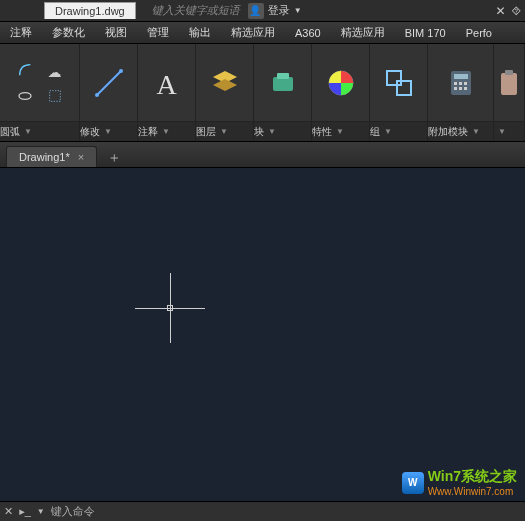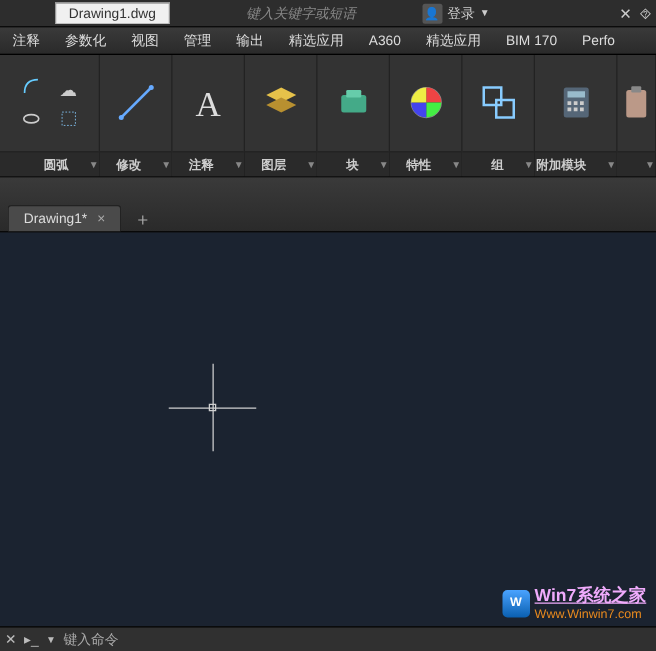--- a/index.html
+++ b/index.html
@@ -1,57 +1,57 @@
 <!DOCTYPE html>
 <html><head>
 <meta charset="utf-8">
 <style>
 * { margin: 0; padding: 0; box-sizing: border-box; font-family: "Microsoft YaHei", Arial, sans-serif; }
 body { width: 525px; height: 521px; background: #1e1e1e; overflow: hidden; position: relative; }
 
-.topbar { height: 22px; background: #2d2d2d; display: flex; align-items: center; padding: 0 4px; border-bottom: 1px solid #000; gap: 45px; }
+.topbar { height: 22px; background: #2d2d2d; display: flex; align-items: center; padding: 0 4px; border-bottom: 1px solid #000; }
 .file-tab-top { background: #f0f0f0; color: #333; font-size: 11px; padding: 2px 10px; border-top: 1px solid #999; border-left: 1px solid #999; border-right: 1px solid #999; margin-left: 40px; }
 .search-hint { color: #888; font-size: 11px; margin-left: 16px; font-style: italic; }
 .topbar-icons { margin-left: auto; display: flex; gap: 6px; align-items: center; }
 .topbar-icons span { color: #ccc; font-size: 12px; }
 .login-block { display: flex; align-items: center; gap: 4px; color: #ccc; font-size: 11px; margin-left: 8px; }
 .avatar { width: 16px; height: 16px; background: #555; border-radius: 2px; display: inline-flex; align-items: center; justify-content: center; font-size: 10px; }
 
 .menubar { height: 22px; background: linear-gradient(#3a3a3a,#2a2a2a); display: flex; align-items: center; border-bottom: 1px solid #000; }
 .menubar-item { color: #ddd; font-size: 11px; padding: 0 10px; cursor: pointer; }
 
 .ribbon { height: 98px; background: #333; display: flex; border-bottom: 1px solid #000; }
 .ribbon-panel { border-right: 1px solid #222; display: flex; flex-direction: column; align-items: center; justify-content: space-between; padding: 4px 0 0 0; min-width: 58px; }
 .ribbon-panel .icon-area { flex: 1; display: flex; align-items: center; justify-content: center; width: 100%; }
-.ribbon-panel .label-row { width: 100%; height: 20px; background: #2a2a2a; border-top: 1px solid #222; display: flex; align-items: center; justify-content: flex-end; color: #ccc; font-size: 10px; gap: 16px; font-weight: bold; }
+.ribbon-panel .label-row { width: 100%; height: 20px; background: #2a2a2a; border-top: 1px solid #222; display: flex; align-items: center; justify-content: flex-start; color: #ccc; font-size: 10px; gap: 4px; }
 .ribbon-panel .label-row .drop { font-size: 8px; color: #888; }
 .multi-icon { display: grid; grid-template-columns: 28px 28px; grid-template-rows: 24px 24px; gap: 2px; align-items: center; justify-items: center; }
 .big-icon { font-size: 28px; color: #ccc; }
 .small-icon { font-size: 14px; color: #ccc; }
 svg.icon32 { width: 32px; height: 32px; }
 svg.icon16 { width: 16px; height: 16px; }
 
-.doc-tabs { height: 44px; background: linear-gradient(#3a3a3a,#2a2a2a); display: flex; align-items: flex-end; padding: 0 6px; border-bottom: 1px solid #000; }
+.doc-tabs { height: 26px; background: linear-gradient(#3a3a3a,#2a2a2a); display: flex; align-items: flex-end; padding: 0 6px; border-bottom: 1px solid #000; }
 .doc-tab { background: #4a4a4a; color: #ddd; font-size: 11px; padding: 4px 12px; border: 1px solid #222; border-bottom: none; border-radius: 3px 3px 0 0; display: flex; align-items: center; gap: 8px; }
 .doc-tab .close-x { color: #aaa; font-size: 11px; cursor: pointer; }
 .new-tab { color: #aaa; font-size: 14px; padding: 0 10px; cursor: pointer; }
 
 .canvas { position: relative; background: #1b2330; height: 340px; }
 .crosshair { position: absolute; left: 170px; top: 140px; }
 .crosshair .h { position: absolute; width: 70px; height: 1px; background: #cfcfcf; top: 0; left: -35px; }
 .crosshair .v { position: absolute; height: 70px; width: 1px; background: #cfcfcf; left: 0; top: -35px; }
 .crosshair .box { position: absolute; width: 6px; height: 6px; border: 1px solid #cfcfcf; left: -3px; top: -3px; }
 
 .cmdline { position: absolute; left: 0; bottom: 0; height: 20px; width: 100%; background: #303030; display: flex; align-items: center; gap: 6px; padding: 0 4px; border-top: 1px solid #000; }
 .cmdline .btn { color: #bbb; font-size: 11px; cursor: pointer; }
 .cmdline .prompt { color: #aaa; font-size: 11px; }
 
 .watermark { position: absolute; right: 8px; bottom: 24px; font-size: 14px; color: #333; display: flex; align-items: center; gap: 4px; pointer-events: none; }
 .watermark .logo { width: 22px; height: 22px; border-radius: 4px; background: linear-gradient(#4aa3ff,#0a5fb0); display: flex; align-items: center; justify-content: center; color: #fff; font-size: 10px; font-weight: bold; }
-.watermark .t1 { color: #f0abfc; font-weight: bold; text-decoration: underline; }
+.watermark .t1 { color: #84cc16; font-weight: bold; }
 .watermark .t2 { color: #e98a1e; font-size: 10px; }
 </style>
 </head>
 <body>
 
 <div class="topbar">
   <div class="file-tab-top">Drawing1.dwg</div>
   <div class="search-hint">键入关键字或短语</div>
   <div class="login-block">
     <span class="avatar">👤</span>

